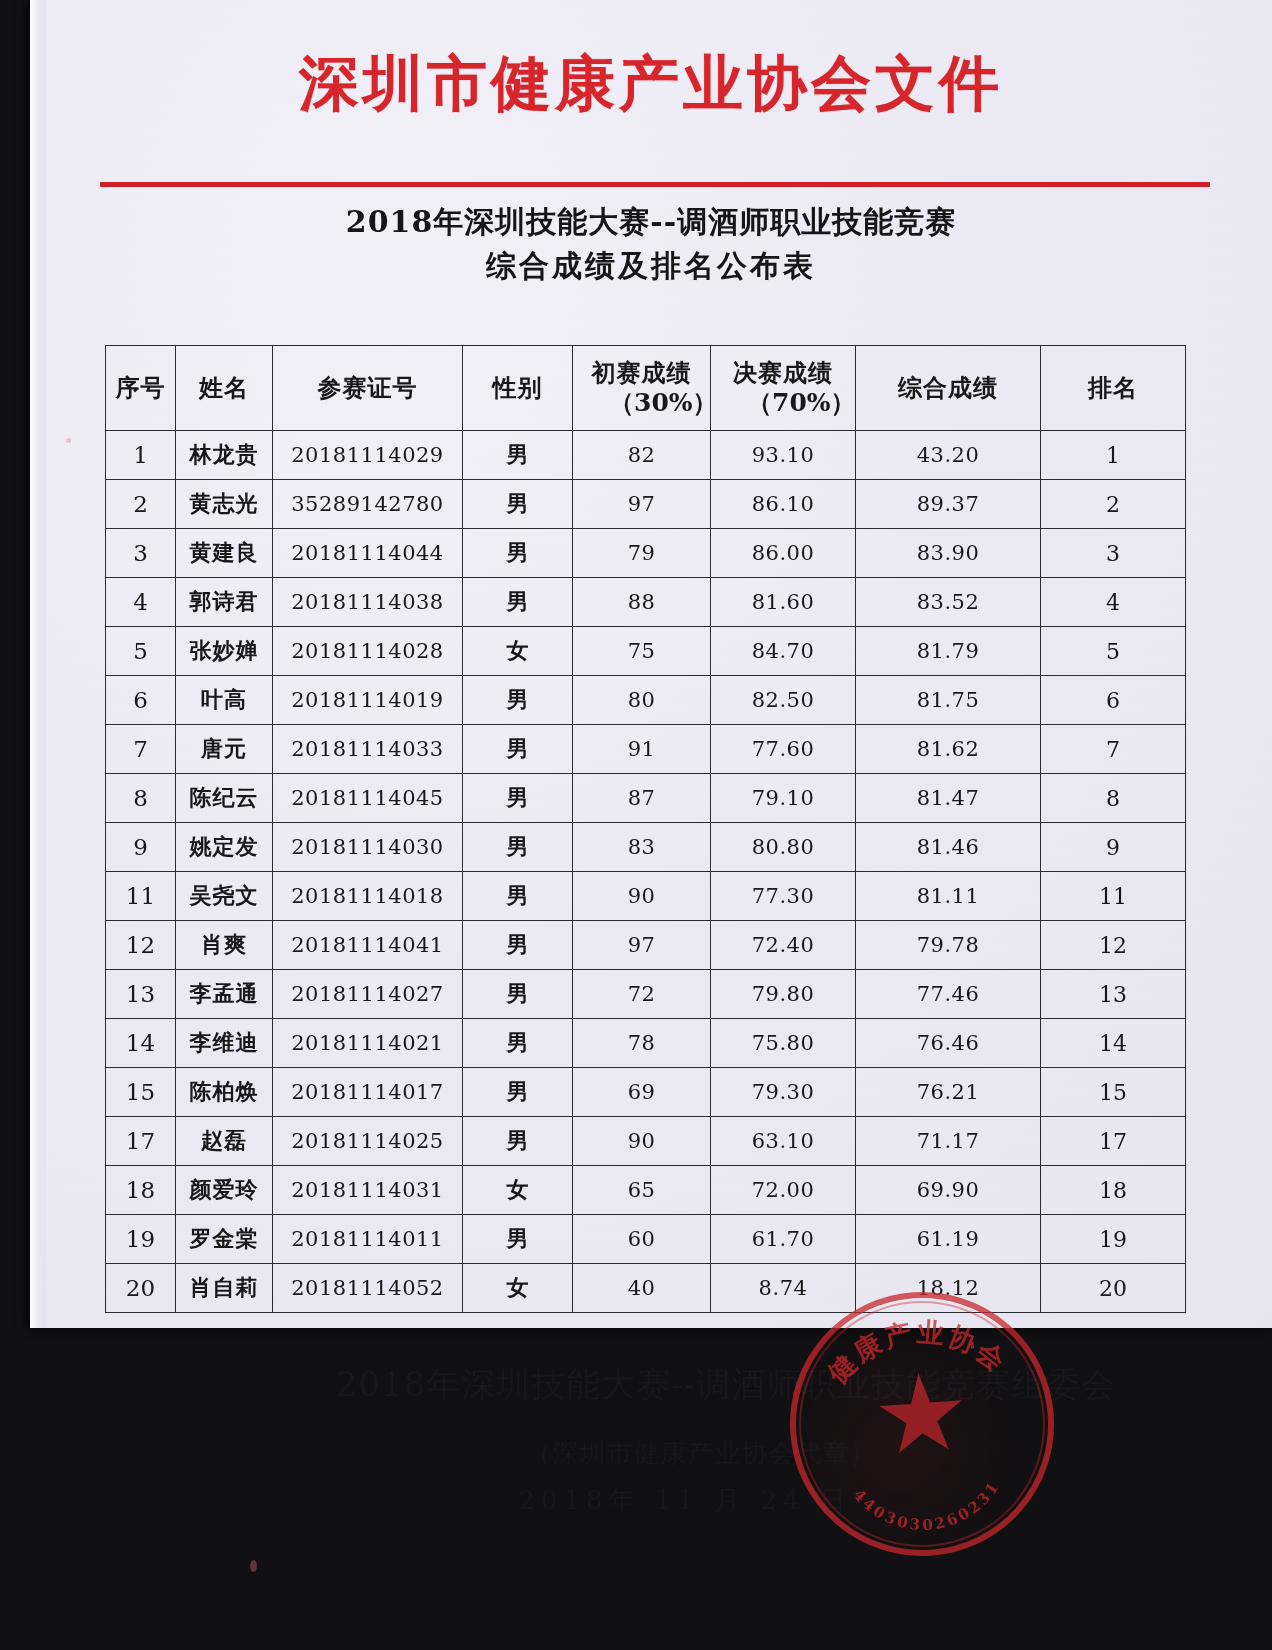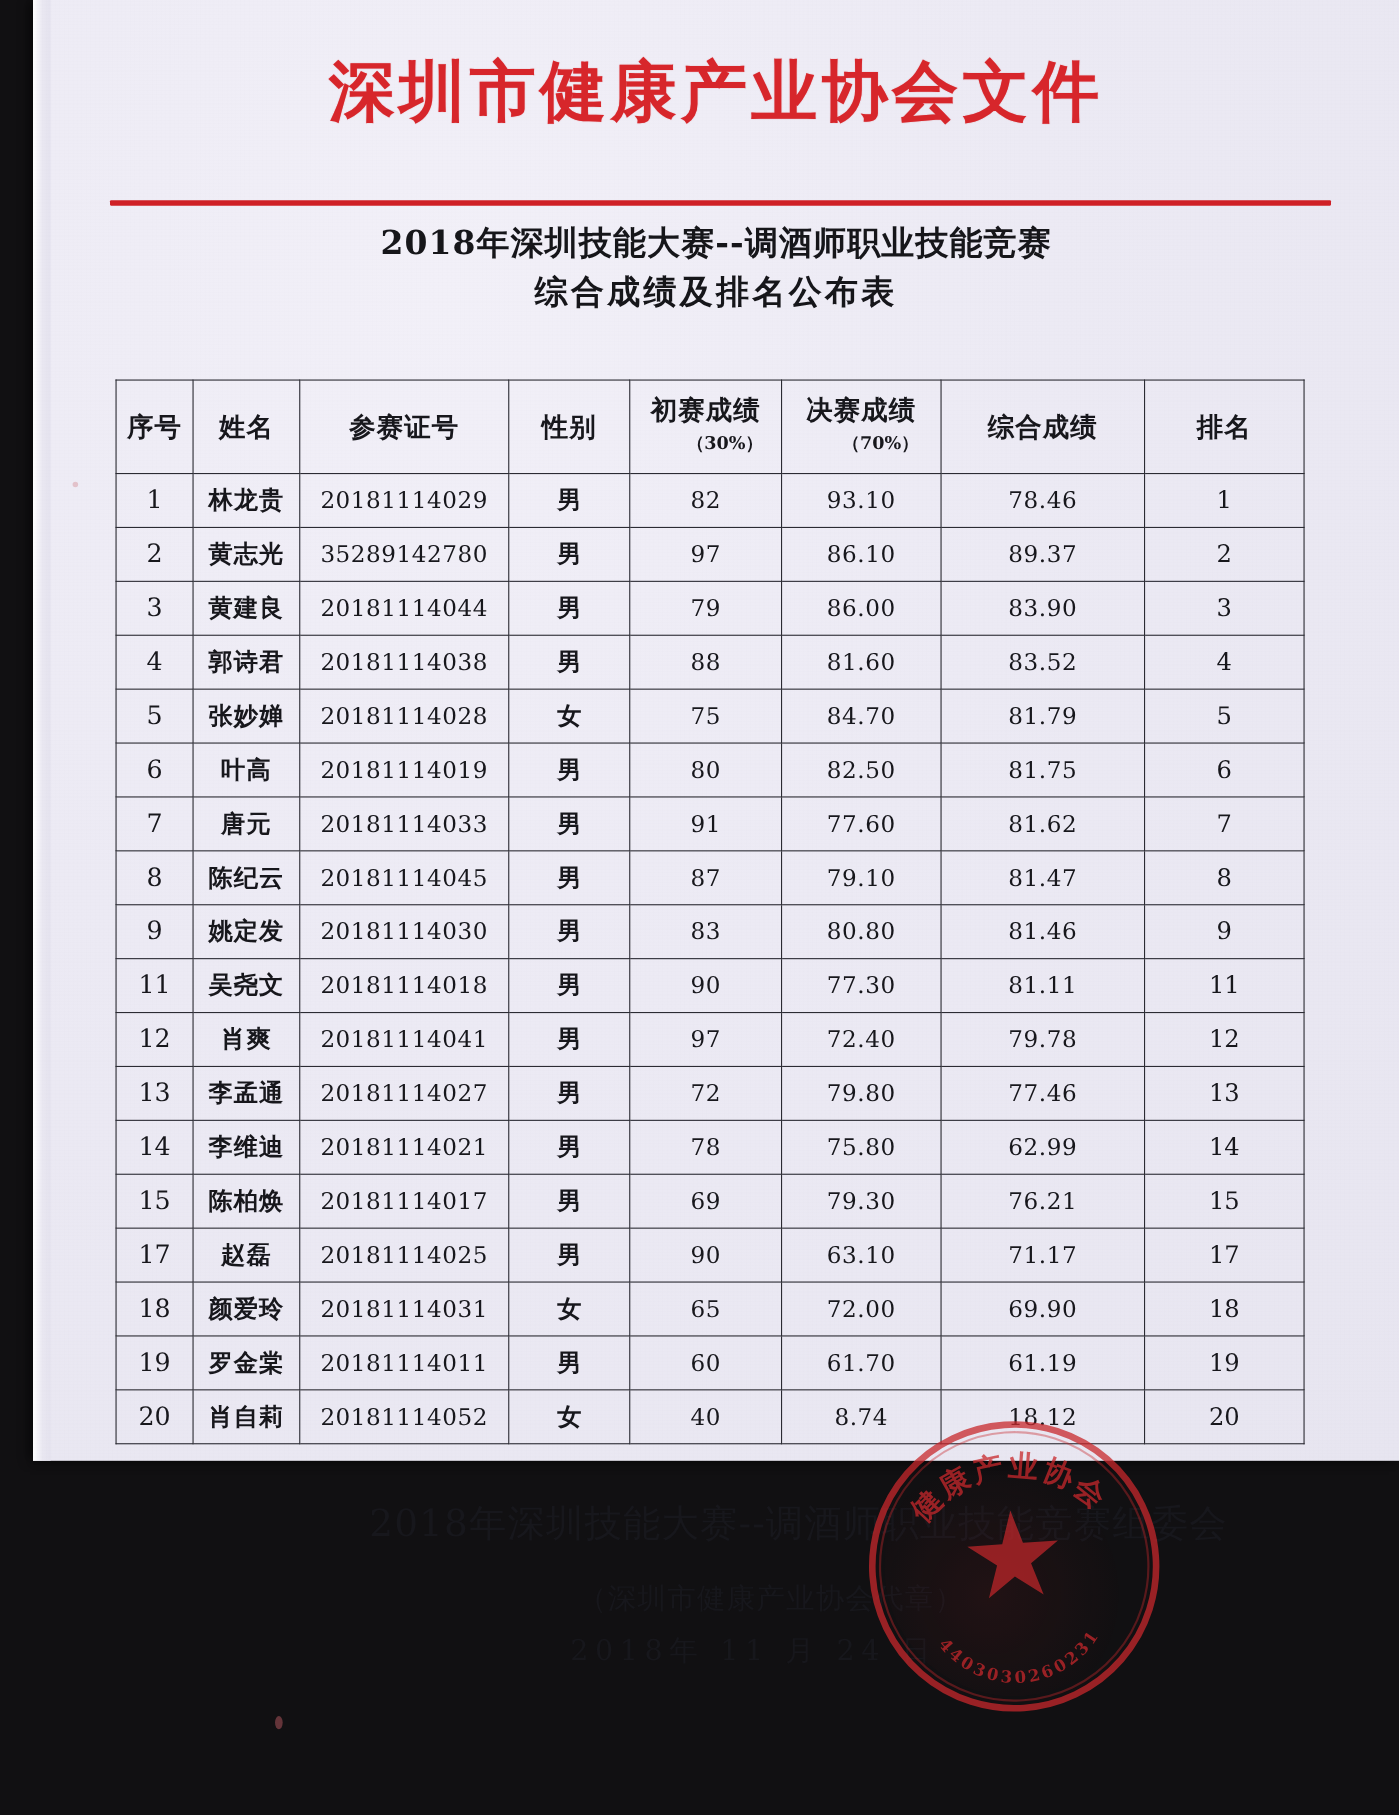--- a/index.html
+++ b/index.html
@@ -65,21 +65,21 @@
   th,td{
     border:1.6px solid #2b2b33;
     text-align:center;
     color:#17171c;
     font-family:"DejaVu Serif", serif;
     background:transparent;
   }
   thead th{
     height:82px;font-size:24px;font-weight:bold;line-height:30px;letter-spacing:1px;
   }
-  thead th .sub{display:block;font-size:16px;font-weight:bold;letter-spacing:0;padding-left:35px;}
+  thead th .sub{display:block;font-size:25px;font-weight:bold;letter-spacing:0;padding-left:35px;}
   tbody td{height:46px;font-size:22px;font-weight:normal;}
   tbody td.name{font-size:22px;font-weight:bold;letter-spacing:1px;}
   tbody td.num{font-family:"DejaVu Serif", serif;font-size:21px;letter-spacing:.5px;}
   tbody td.idx{font-size:23px;}
   tbody td.sex{font-size:22px;font-weight:bold;}
   tbody td.rank{font-size:22px;}
 
   col.c-idx{width:70px;}
   col.c-name{width:97px;}
   col.c-id{width:190px;}
@@ -180,21 +180,21 @@
         </tr>
       </thead>
       <tbody id="tbody">
           <tr>
             <td class="idx">1</td>
             <td class="name">林龙贵</td>
             <td class="num">20181114029</td>
             <td class="sex">男</td>
             <td class="num">82</td>
             <td class="num">93.10</td>
-            <td class="num">78.46</td>
+            <td class="num">43.20</td>
             <td class="rank">1</td>
           </tr>
           <tr>
             <td class="idx">2</td>
             <td class="name">黄志光</td>
             <td class="num">35289142780</td>
             <td class="sex">男</td>
             <td class="num">97</td>
             <td class="num">86.10</td>
             <td class="num">89.37</td>
@@ -300,21 +300,21 @@
             <td class="num">77.46</td>
             <td class="rank">13</td>
           </tr>
           <tr>
             <td class="idx">14</td>
             <td class="name">李维迪</td>
             <td class="num">20181114021</td>
             <td class="sex">男</td>
             <td class="num">78</td>
             <td class="num">75.80</td>
-            <td class="num">62.99</td>
+            <td class="num">76.46</td>
             <td class="rank">14</td>
           </tr>
           <tr>
             <td class="idx">15</td>
             <td class="name">陈柏焕</td>
             <td class="num">20181114017</td>
             <td class="sex">男</td>
             <td class="num">69</td>
             <td class="num">79.30</td>
             <td class="num">76.21</td>

